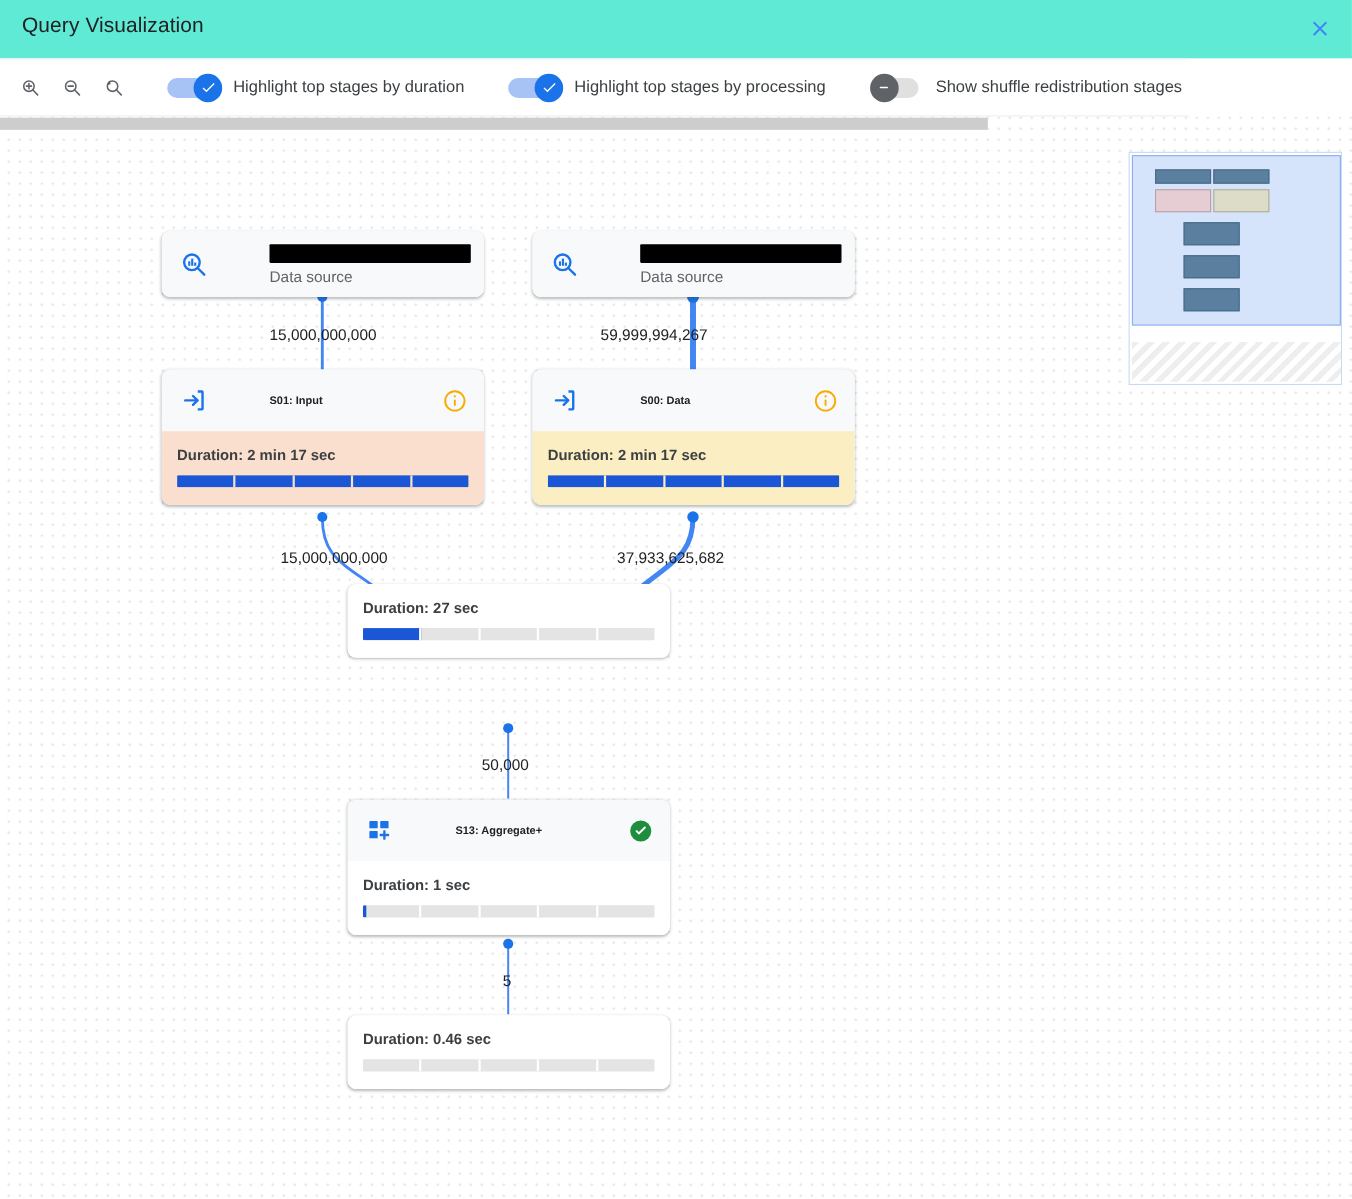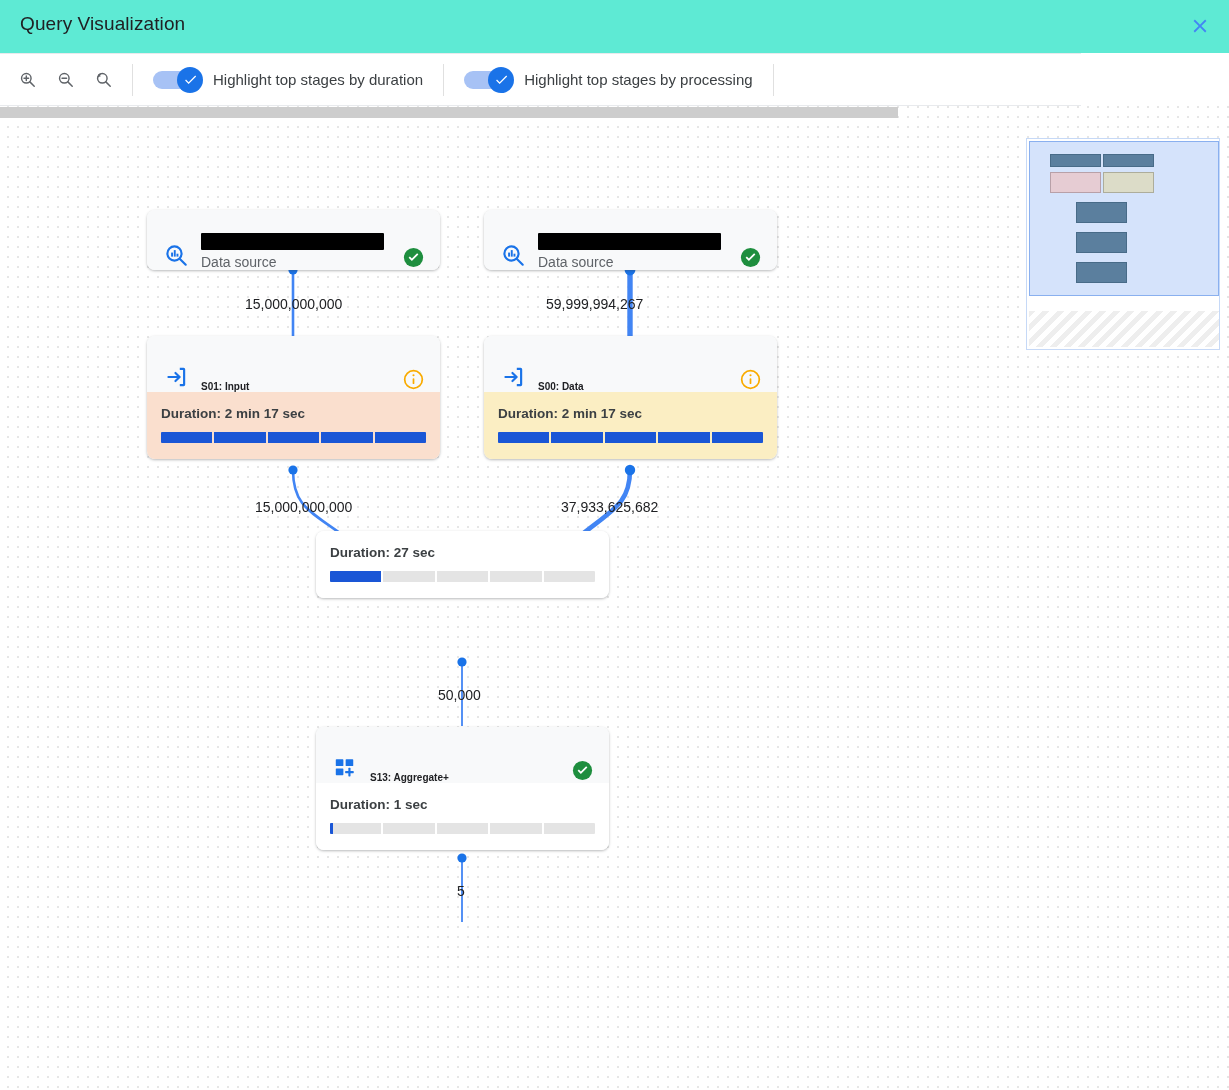--- a/index.html
+++ b/index.html
@@ -117,23 +117,24 @@
 
   
   .node {
     position: absolute; z-index: 6;
     background: #ffffff;
     border-radius: 8px;
     box-shadow: 0 1px 3px rgba(60,64,67,.28), 0 1px 2px rgba(60,64,67,.10);
     overflow: hidden;
   }
   .node-head {
-    display: flex; align-items: flex-end;
+    display: flex; align-items: center;
     height: 56px; padding: 0 14px;
     background: #f8f9fa;
+    gap: 44px;
   }
   .node.ds .node-head { background: #f8f9fa; height: 100%; }
   .node-icon {
     width: 30px; height: 30px; flex: none;
     display: flex; align-items: center; justify-content: center;
     margin-right: 10px;
   }
   .node-icon svg { display: block; }
   .node-title {
     font-size: 10px; color: #202124; font-weight: 700;
@@ -278,20 +279,31 @@
         <svg width="15" height="15" viewBox="0 0 24 24">
           <path d="M9 16.2 4.8 12l-1.4 1.4L9 19 21 7l-1.4-1.4z" fill="#ffffff"></path>
         </svg>
       </span>
     </span>
     <span class="toggle-label">Highlight top stages by processing</span>
   </div>
 
   <div class="tb-sep"></div>
 
+  <div class="toggle-item">
+    <span class="switch off">
+      <span class="track"></span>
+      <span class="thumb">
+        <svg width="15" height="15" viewBox="0 0 24 24">
+          <rect x="6" y="11" width="12" height="2.2" rx="1" fill="#ffffff"></rect>
+        </svg>
+      </span>
+    </span>
+    <span class="toggle-label">Show shuffle redistribution stages</span>
+  </div>
 </div>
 
 <div class="canvas">
 
   <div class="hscroll-track">
     <div class="hscroll-thumb"></div>
   </div>
 
   <svg class="edges" width="1229" height="984">
 
@@ -493,20 +505,33 @@
             <i></i>
             <i></i>
             <i></i>
             <i></i>
           </div>
       </div>
     </div>
   </div>
 
   <div class="node" style="left:316px; top:817px; width:293px;">
+    <div class="node-body">
+      <div class="node-dur">Duration: 0.46 sec</div>
+      <div class="bar">
+        <div class="fill" style="width:0%;"></div>
+        <div class="ticks">
+            <i></i>
+            <i></i>
+            <i></i>
+            <i></i>
+            <i></i>
+          </div>
+      </div>
+    </div>
   </div>
 </div>
 
 <div class="minimap">
   <div class="mm-view">
     <div class="mm-node" style="left:20px;  top:12px; width:51px; height:13px;"></div>
     <div class="mm-node" style="left:73px;  top:12px; width:51px; height:13px;"></div>
     <div class="mm-node pink" style="left:20px; top:30px; width:51px; height:21px;"></div>
     <div class="mm-node olive" style="left:73px; top:30px; width:51px; height:21px;"></div>
     <div class="mm-node" style="left:46px; top:60px; width:51px; height:21px;"></div>

